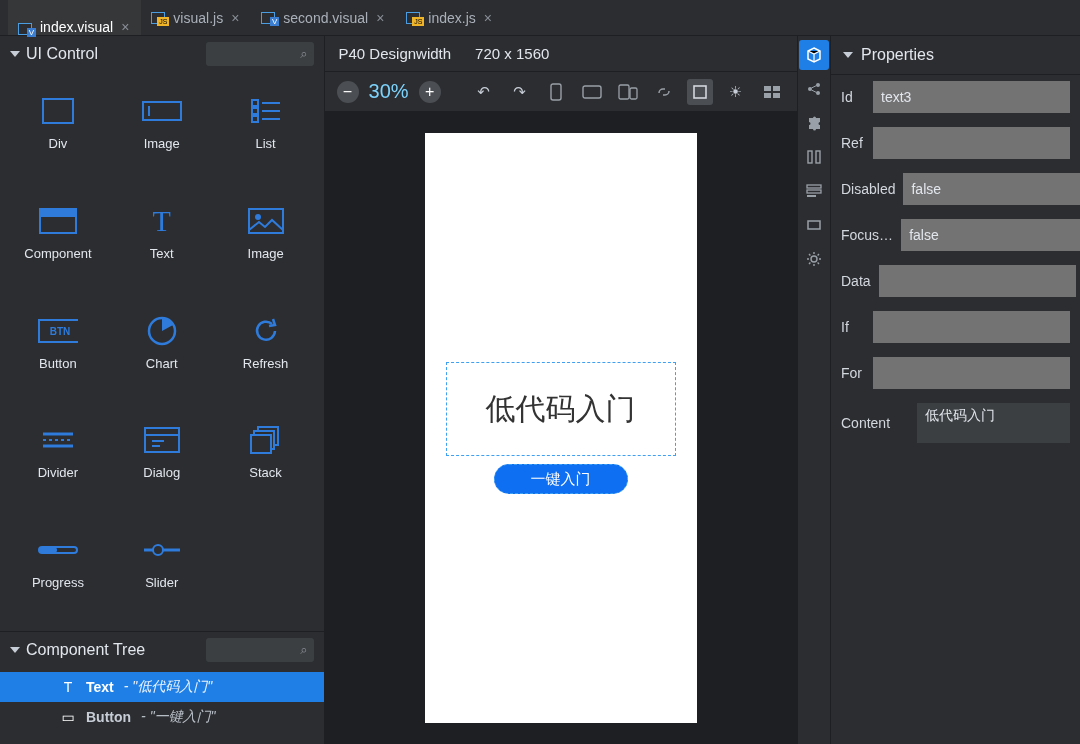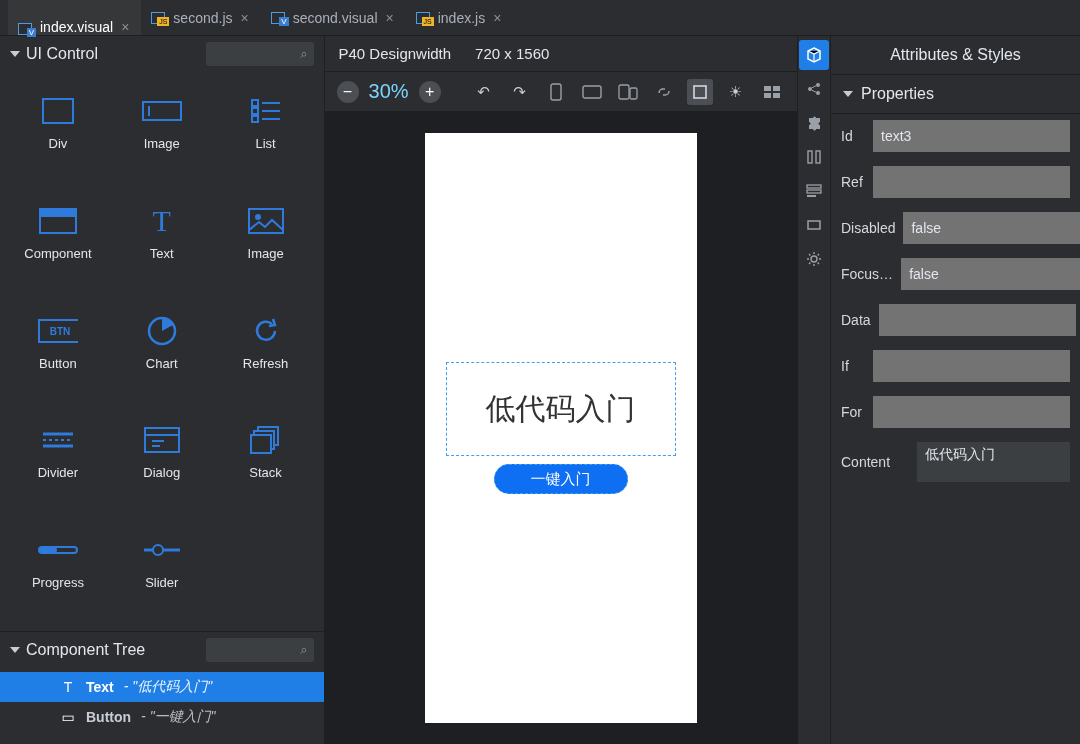--- a/index.html
+++ b/index.html
@@ -81,21 +81,21 @@
 <body>
 
 <div class="tabs">
   <div class="tab active">
     <span class="tab-icon vis"></span>
     <span>index.visual</span>
     <span class="tab-close">×</span>
   </div>
   <div class="tab">
     <span class="tab-icon js"></span>
-    <span>second.js</span>
+    <span>visual.js</span>
     <span class="tab-close">×</span>
   </div>
   <div class="tab">
     <span class="tab-icon vis"></span>
     <span>second.visual</span>
     <span class="tab-close">×</span>
   </div>
   <div class="tab">
     <span class="tab-icon js"></span>
     <span>index.js</span>
@@ -376,21 +376,20 @@
       </div>
     <div class="strip-btn">
         <svg width="16" height="16">
           <circle cx="8" cy="8" r="3" fill="none" stroke="#9aa0a8" stroke-width="1.4"></circle>
           <path d="M8 1v2M8 13v2M1 8h2M13 8h2M3 3l1.4 1.4M11.6 11.6L13 13M13 3l-1.4 1.4M4.4 11.6L3 13" stroke="#9aa0a8" stroke-width="1.4"></path>
         </svg>
       </div>
   </div>
 
   <div class="right-panel">
-    <div class="rp-title">Attributes &amp; Styles</div>
     <div class="rp-sub">
       <span class="caret"></span>
       <span>Properties</span>
     </div>
     <div class="rp-body" id="rp-body">
         <div class="rp-row">
           <div class="rp-label">Id</div>
           <input class="rp-input" value="text3" style="">
         </div>
         <div class="rp-row">

